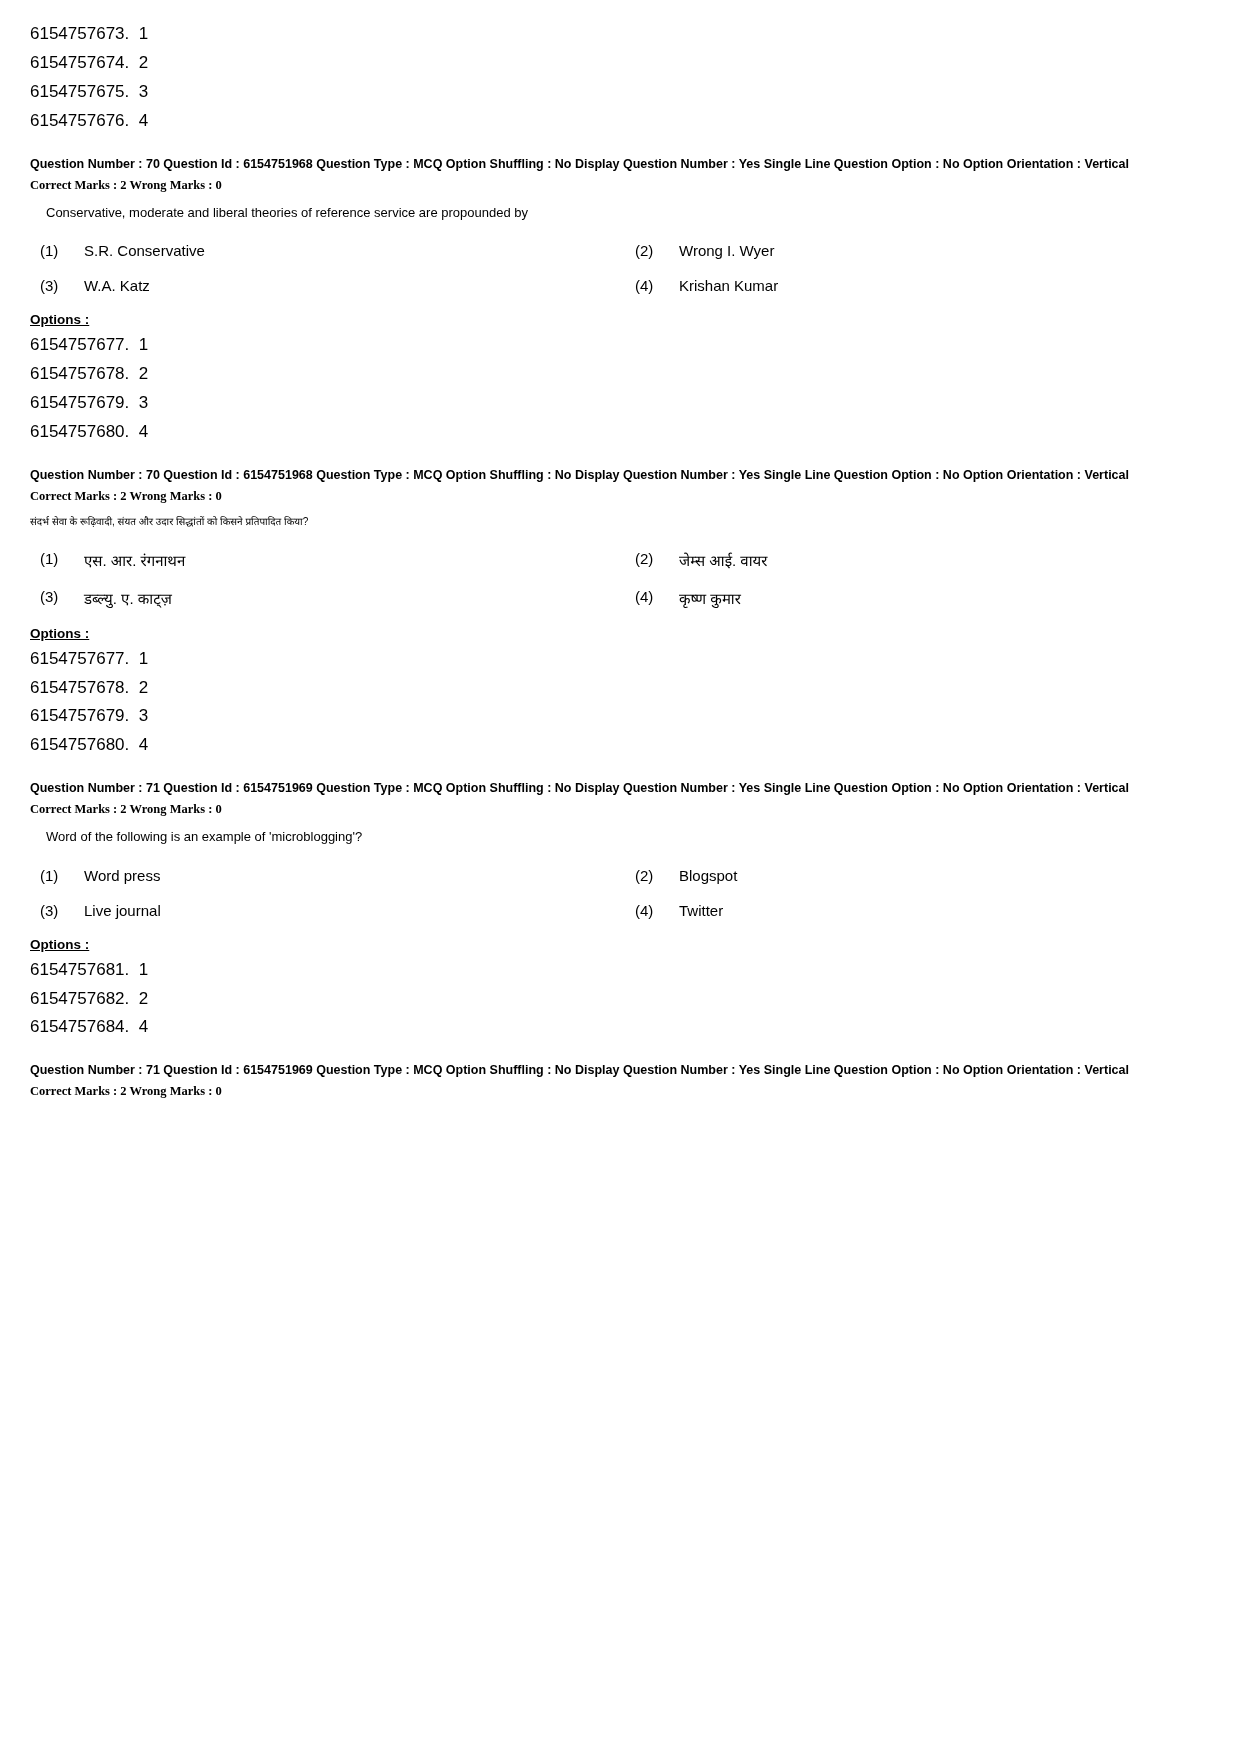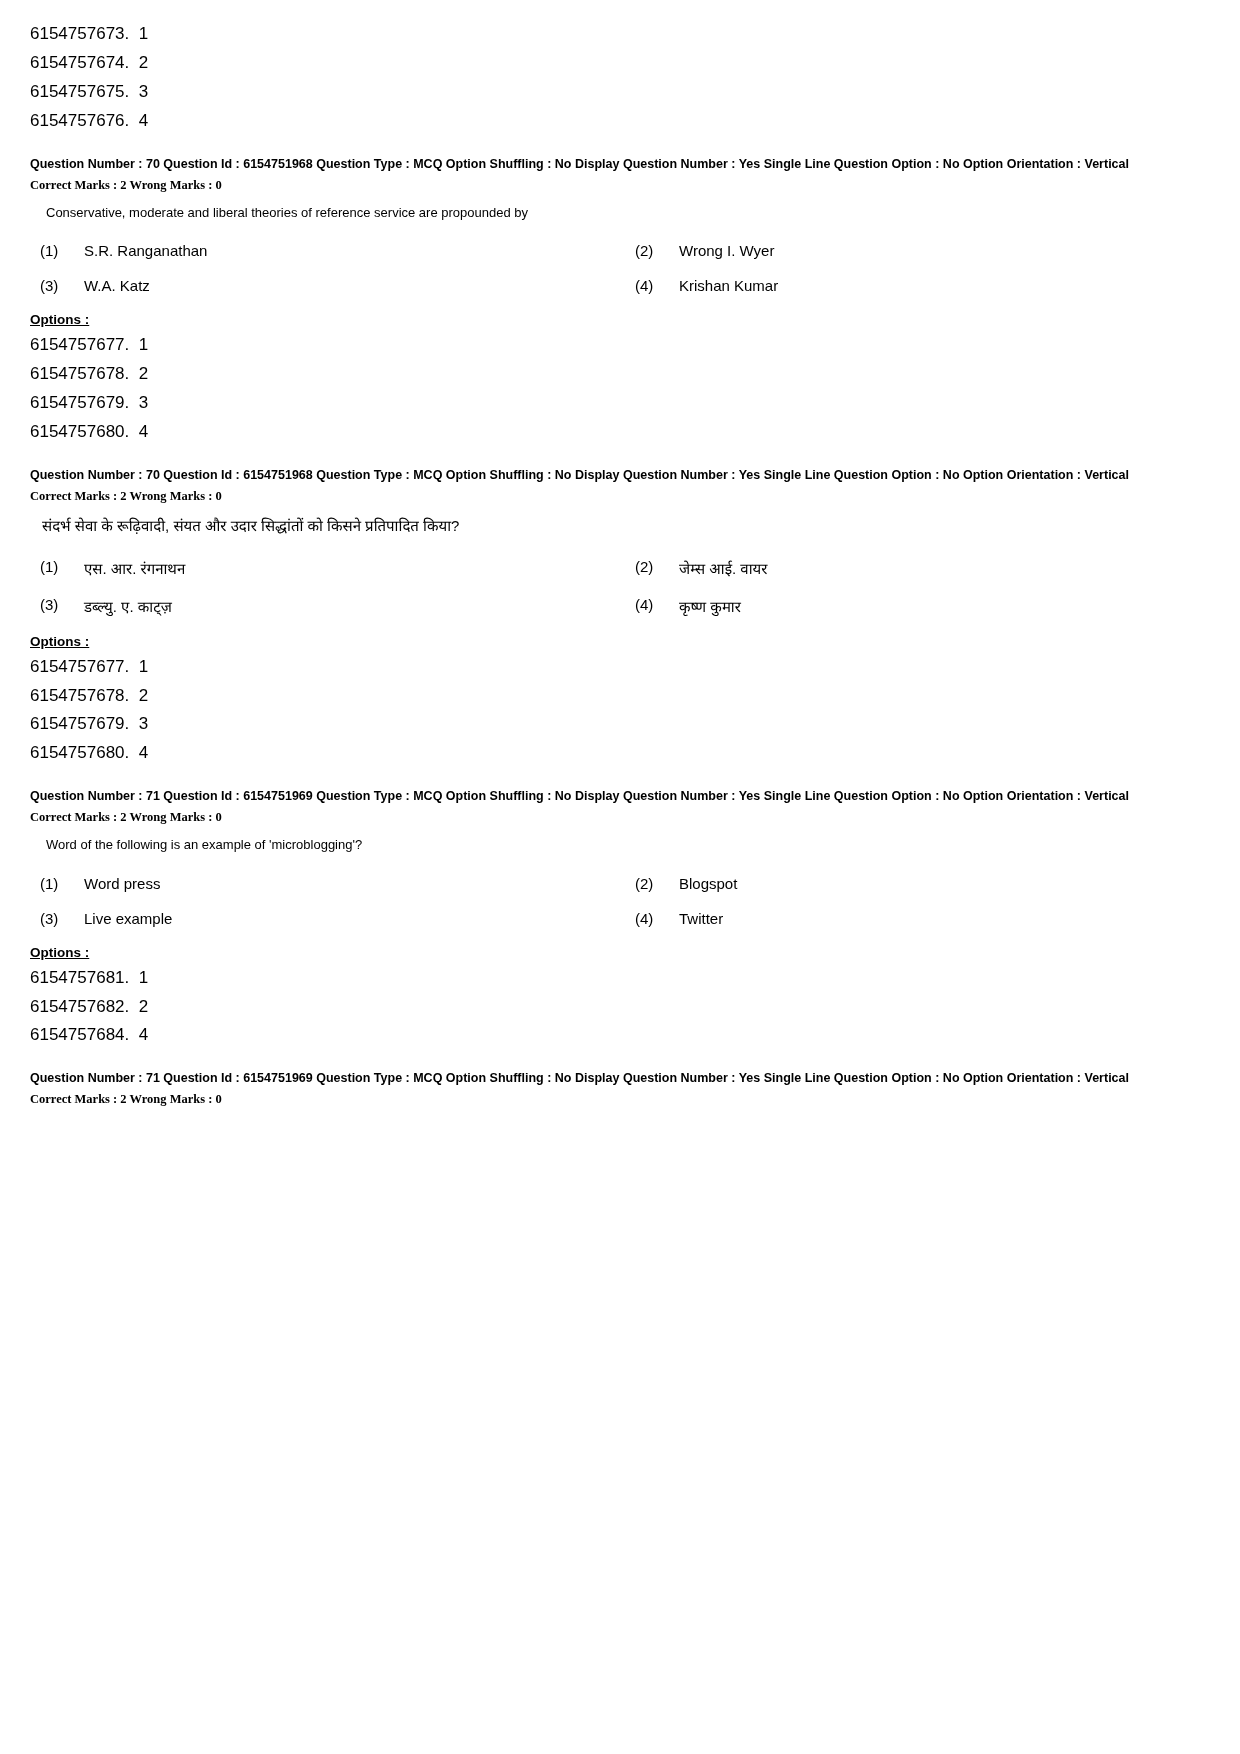--- a/index.html
+++ b/index.html
@@ -29,23 +29,23 @@
       margin-bottom: 10px;
       font-family: Liberation Serif, serif;
     }
     .question-text {
       font-size: 13px;
       margin-bottom: 16px;
       margin-left: 16px;
       line-height: 1.5;
     }
     .question-text-hindi {
-      font-size: 15px;
+      font-size: 10px;
       margin-bottom: 16px;
-      margin-left: 12px;
+      margin-left: 0;
       line-height: 1.6;
     }
     .options-grid {
       display: grid;
       grid-template-columns: 1fr 1fr;
       gap: 10px 20px;
       margin-bottom: 14px;
       margin-left: 10px;
     }
     .option-item {
@@ -84,21 +84,21 @@
   </div>
 </div>
 
 <div class="section-block">
   <div class="question-meta">Question Number : 70  Question Id : 6154751968  Question Type : MCQ  Option Shuffling : No  Display Question Number : Yes  Single Line Question Option : No  Option Orientation : Vertical</div>
   <div class="marks-line">Correct Marks : 2  Wrong Marks : 0</div>
   <div class="question-text">Conservative, moderate and liberal theories of reference service are propounded by</div>
   <div class="options-grid">
     <div class="option-item">
       <span class="option-num">(1)</span>
-      <span class="option-text">S.R. Ranganathan</span>
+      <span class="option-text">S.R. Conservative</span>
     </div>
     <div class="option-item">
       <span class="option-num">(2)</span>
       <span class="option-text">Wrong I. Wyer</span>
     </div>
     <div class="option-item">
       <span class="option-num">(3)</span>
       <span class="option-text">W.A. Katz</span>
     </div>
     <div class="option-item">
@@ -154,21 +154,21 @@
     <div class="option-item">
       <span class="option-num">(1)</span>
       <span class="option-text">Word press</span>
     </div>
     <div class="option-item">
       <span class="option-num">(2)</span>
       <span class="option-text">Blogspot</span>
     </div>
     <div class="option-item">
       <span class="option-num">(3)</span>
-      <span class="option-text">Live example</span>
+      <span class="option-text">Live journal</span>
     </div>
     <div class="option-item">
       <span class="option-num">(4)</span>
       <span class="option-text">Twitter</span>
     </div>
   </div>
   <div class="options-label">Options :</div>
   <div class="option-ids">
     <div>6154757681.&nbsp; 1</div>
     <div>6154757682.&nbsp; 2</div>

